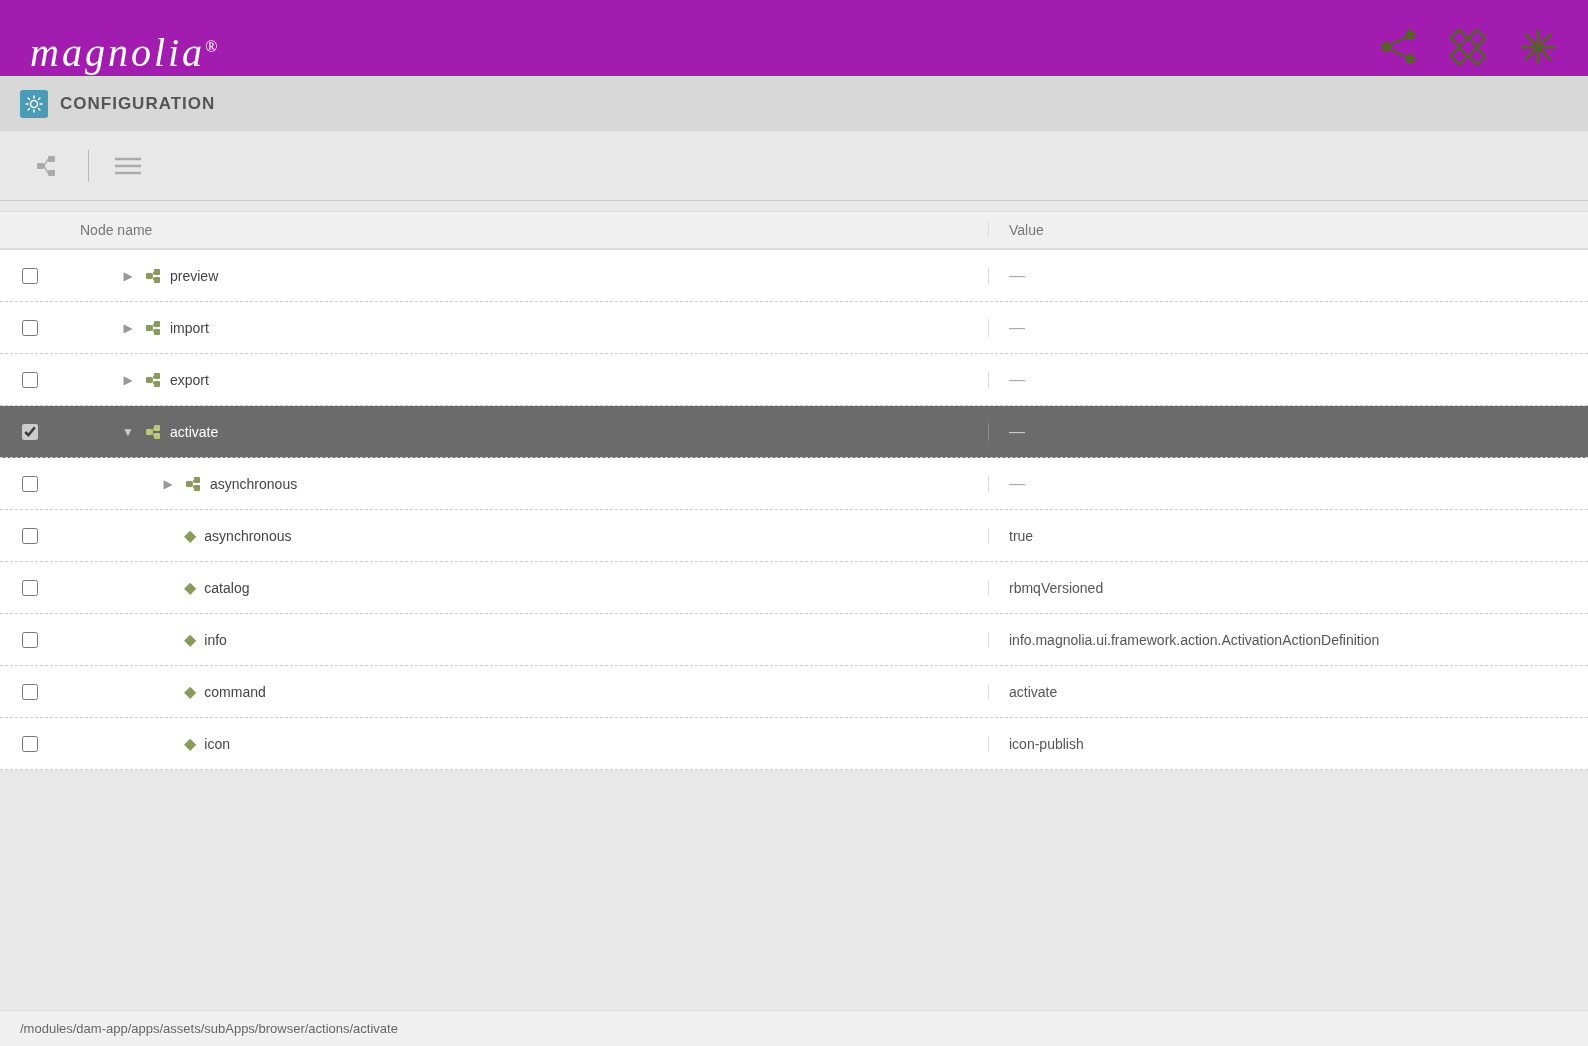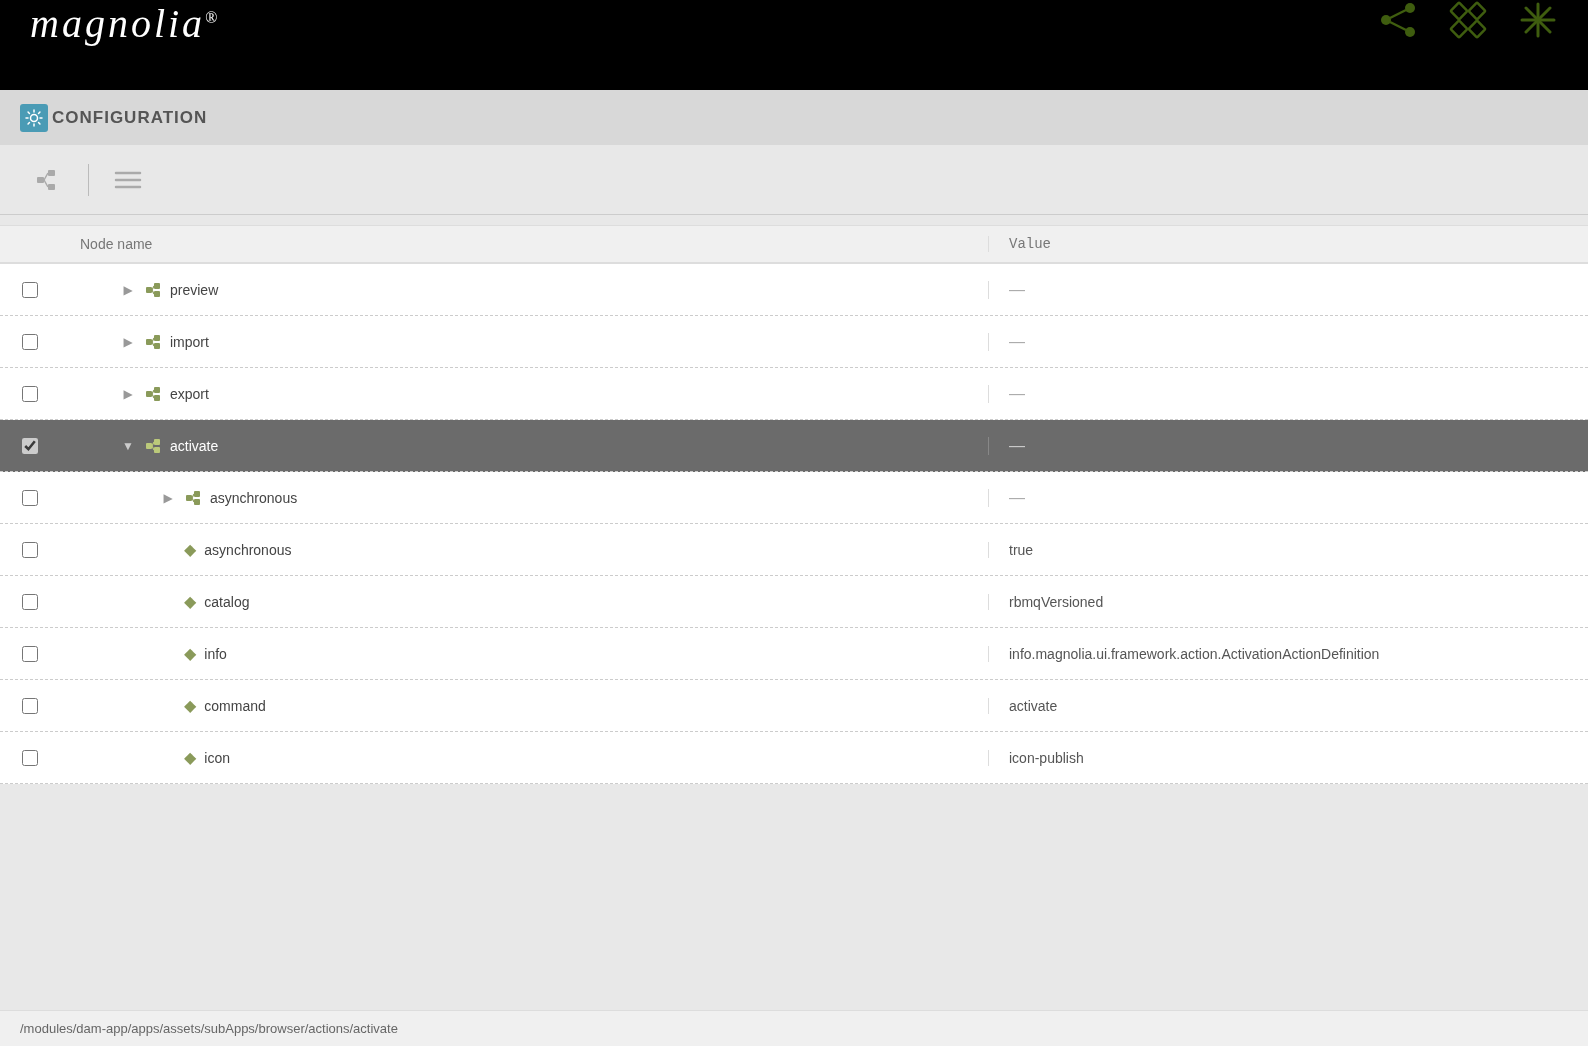--- a/index.html
+++ b/index.html
@@ -1,23 +1,23 @@
 <!DOCTYPE html>
 <html><head>
   <meta charset="utf-8">
   <style>
     * { box-sizing: border-box; margin: 0; padding: 0; }
     body { font-family: 'Helvetica Neue', Arial, sans-serif; background: #e8e8e8; min-height: 1046px; width: 1588px; }
 
     
     .header {
-      background: #000000;
-      height: 90px;
-      display: flex;
-      align-items: flex-start;
+      background: #a21caf;
+      height: 76px;
+      display: flex;
+      align-items: flex-end;
       justify-content: space-between;
       padding: 0 30px;
     }
     .logo {
       display: flex;
       align-items: center;
     }
     .header-icons {
       display: flex;
       align-items: center;
@@ -30,21 +30,21 @@
       opacity: 0.85;
     }
 
     
     .sub-header {
       background: #d8d8d8;
       height: 55px;
       display: flex;
       align-items: center;
       padding: 0 20px;
-      gap: 4px;
+      gap: 12px;
     }
     .config-icon {
       width: 28px;
       height: 28px;
       background: #4a9bb5;
       border-radius: 3px;
       display: flex;
       align-items: center;
       justify-content: center;
       color: white;
@@ -91,21 +91,21 @@
       border-top: 1px solid #ddd;
     }
     .table-header {
       display: flex;
       background: #f0f0f0;
       border-bottom: 2px solid #ddd;
       padding: 10px 0;
     }
     .col-check { width: 60px; display: flex; justify-content: center; align-items: center; }
     .col-name { flex: 1; font-size: 14px; color: #777; font-weight: 500; padding-left: 20px; }
-    .col-value { width: 600px; font-size: 14px; color: #777; font-weight: 500; border-left: 1px solid #ddd; padding-left: 20px; font-family: Liberation Mono, monospace; }
+    .col-value { width: 600px; font-size: 14px; color: #777; font-weight: 500; border-left: 1px solid #ddd; padding-left: 20px; }
 
     
     .table-row {
       display: flex;
       align-items: center;
       border-bottom: 1px dashed #ccc;
       min-height: 52px;
       background: white;
     }
     .table-row.selected {

